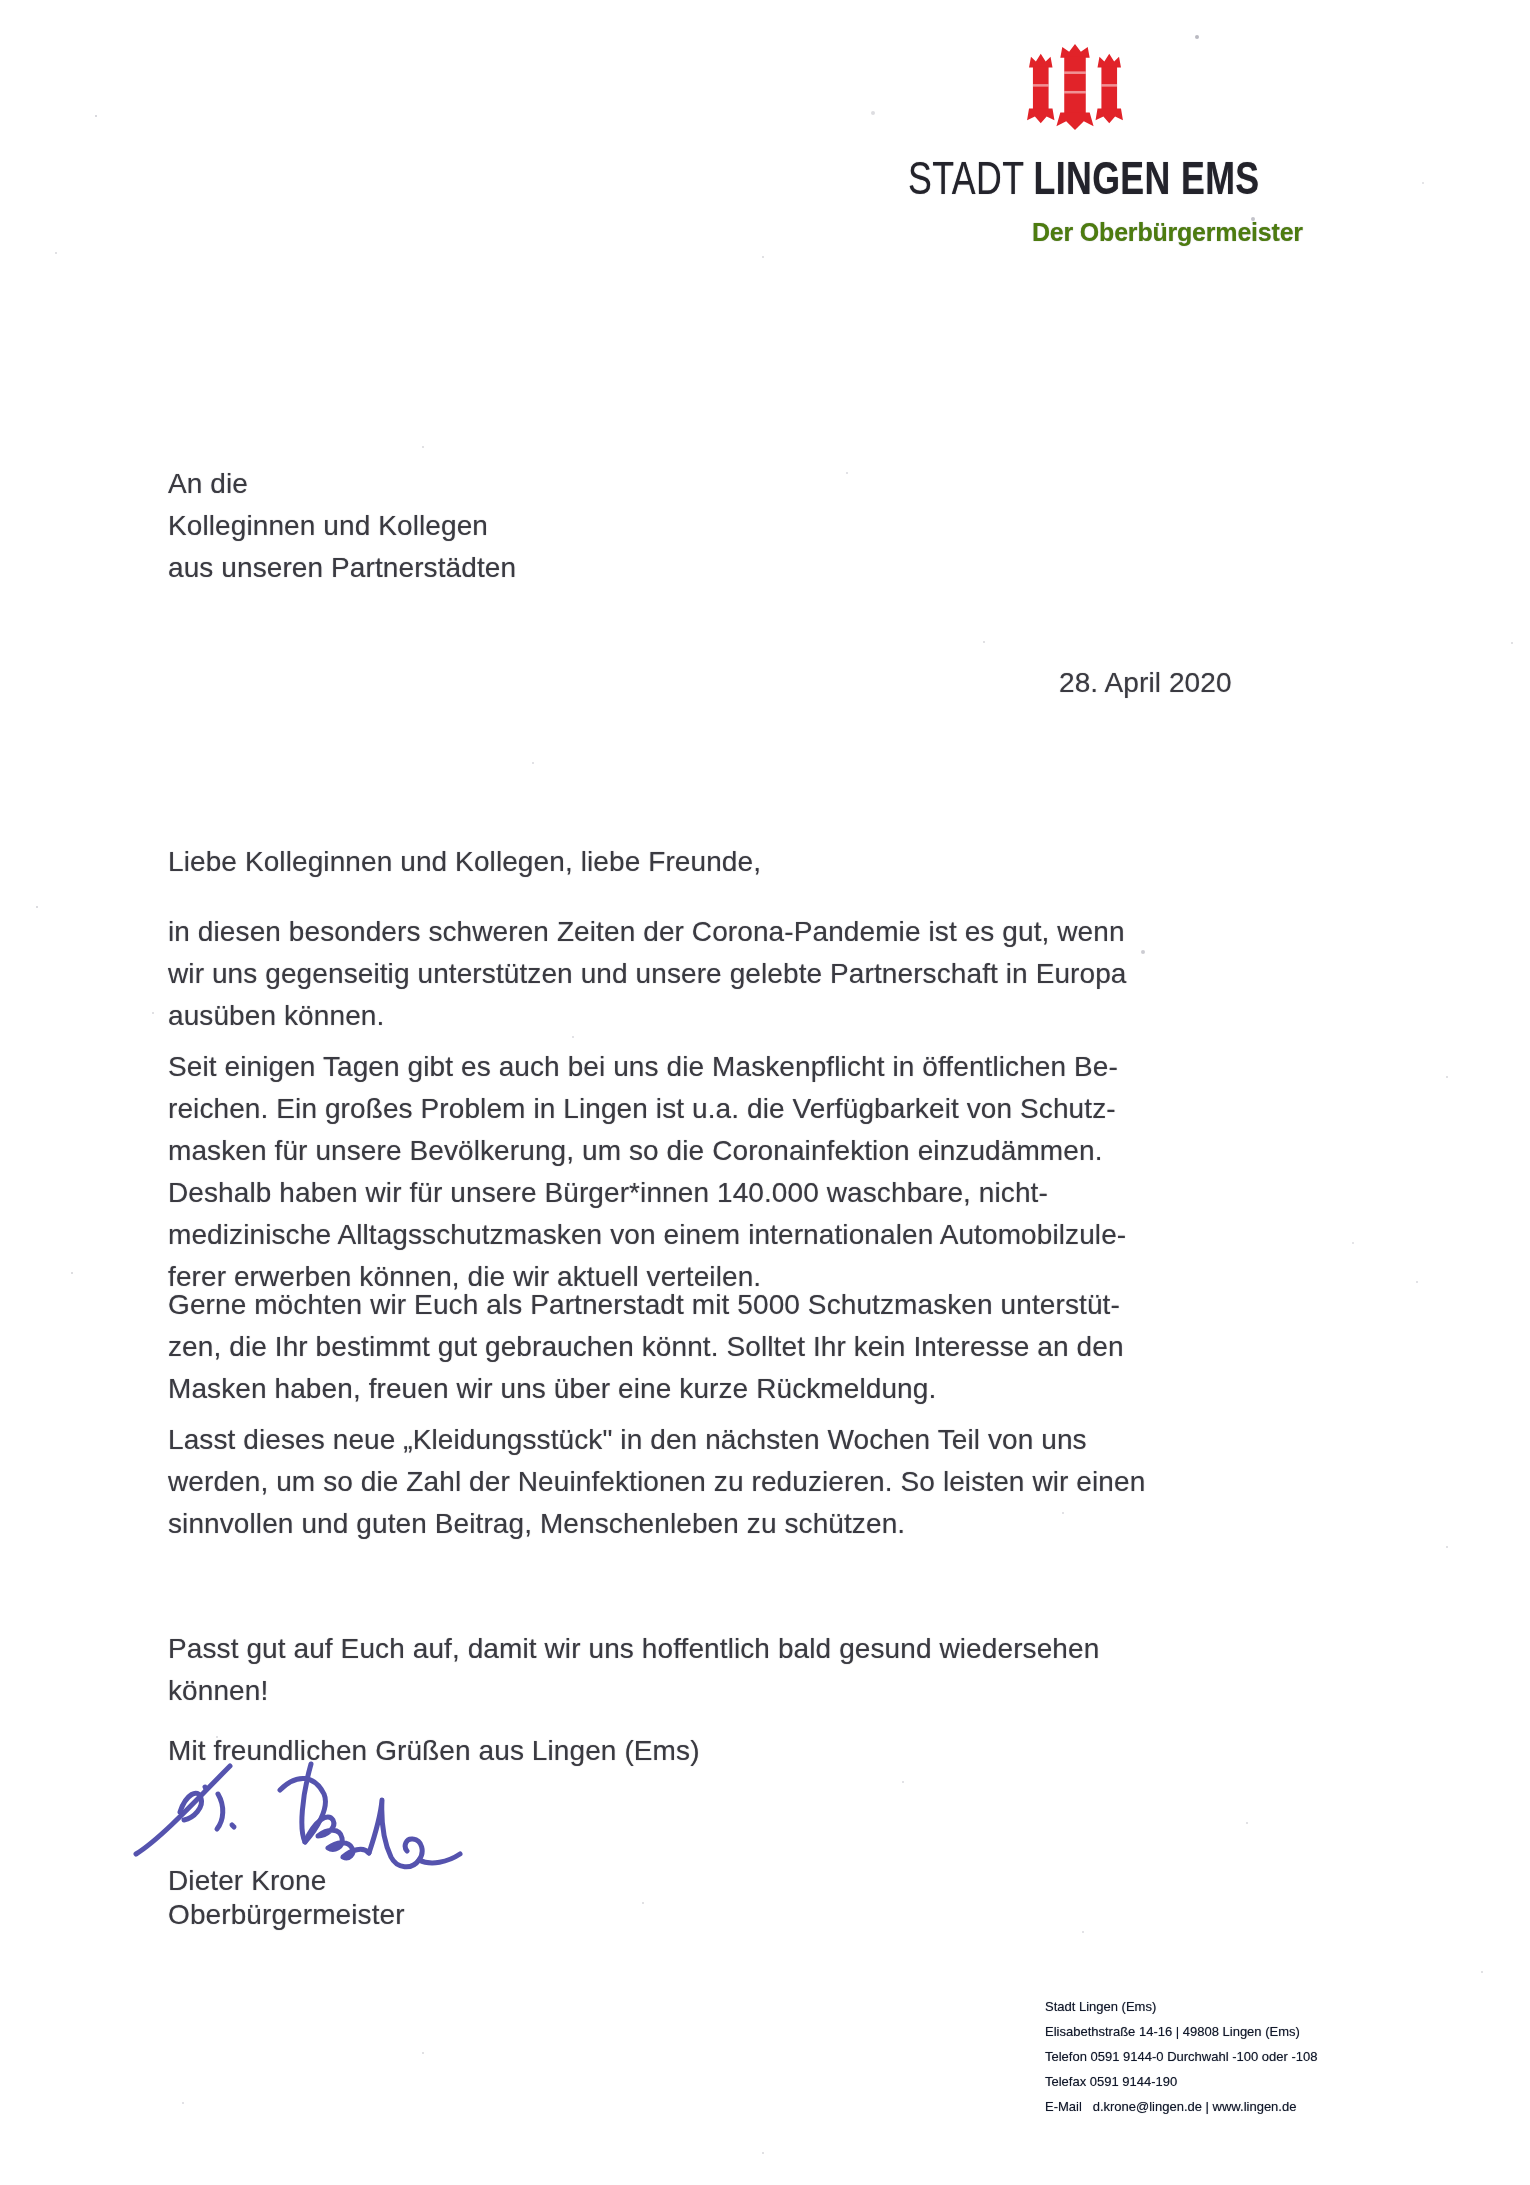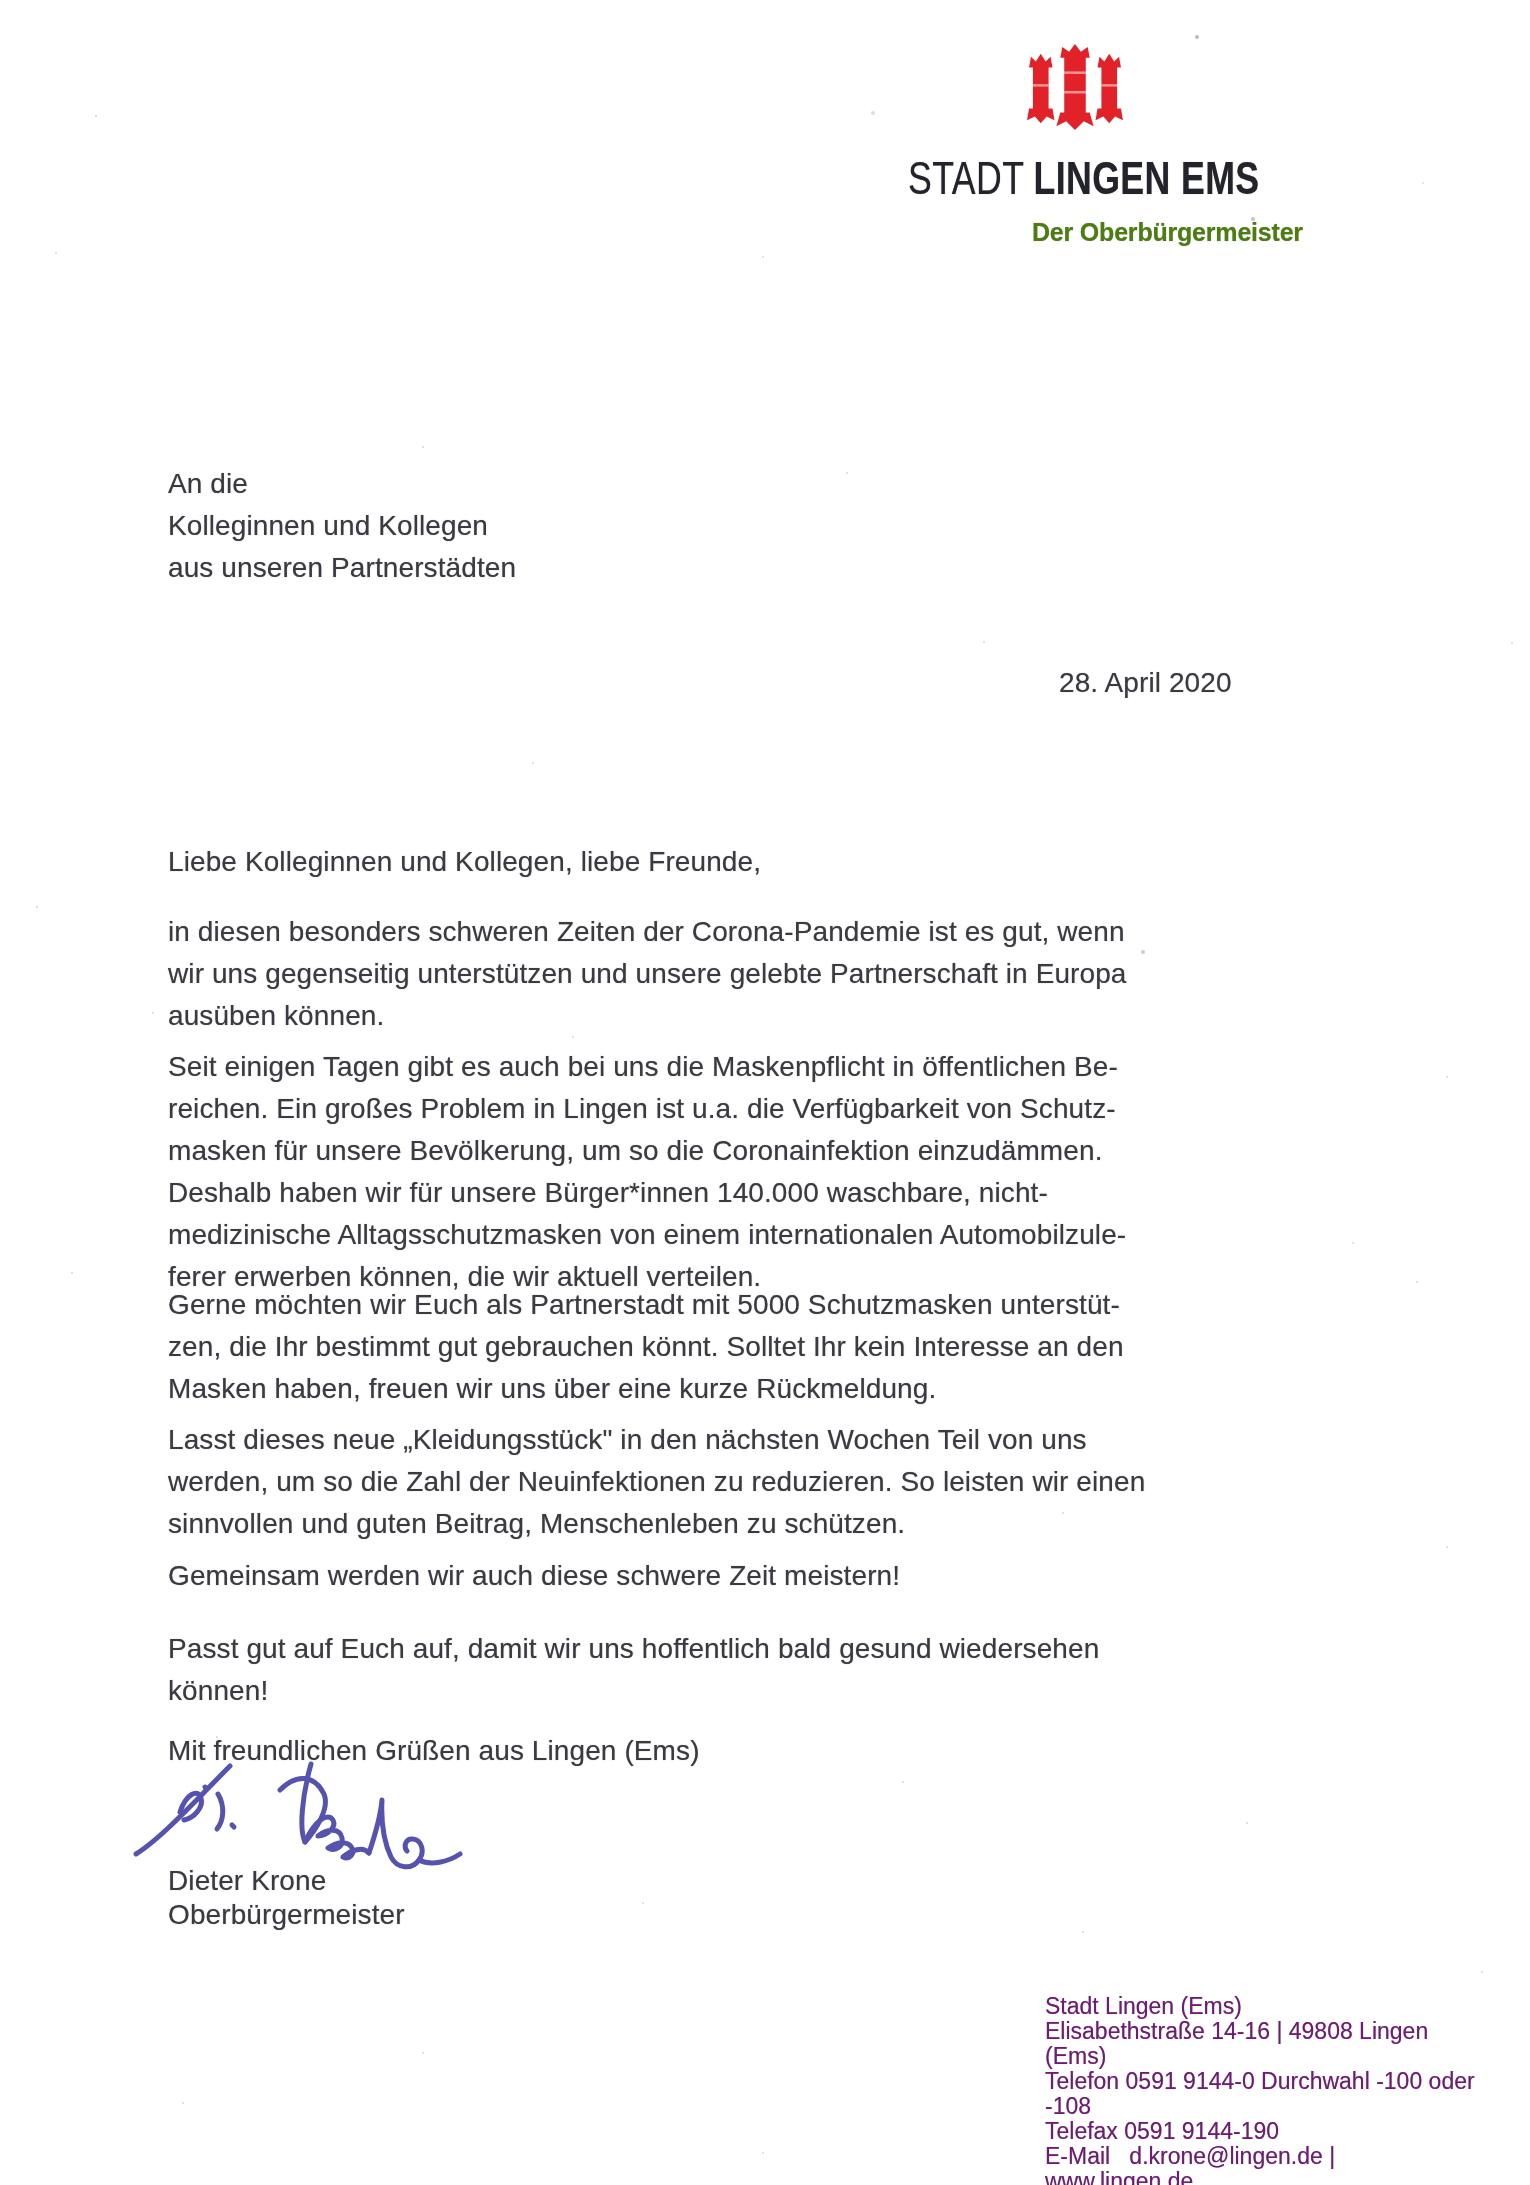--- a/index.html
+++ b/index.html
@@ -45,21 +45,21 @@
   .p5{left:168px;top:1555px;}
   .p6{left:168px;top:1628px;}
   .closing{left:168px;top:1730px;}
   .sig-svg{position:absolute;left:128px;top:1750px;width:360px;height:130px;}
   .signer-name{left:168px;top:1860px;}
   .signer-title{left:168px;top:1894px;}
   
   .footer{position:absolute;left:1045px;top:1994px;width:440px;}
   .footer-line{
     position:relative;display:block;
-    font-size:23px;line-height:25px;color:#701a75;
+    font-size:13px;line-height:25px;color:#0f172a;
     white-space:pre-wrap;
     text-shadow:0 0 .8px rgba(60,60,68,.6);
   }
   .footer-gap{height:24px;}
   
   .speck{
     position:absolute;left:0;top:0;width:2px;height:2px;border-radius:50%;
     background:transparent;
     box-shadow:
       95px 115px 0 0 rgba(110,110,125,.35),
@@ -146,21 +146,20 @@
 masken für unsere Bevölkerung, um so die Coronainfektion einzudämmen.
 Deshalb haben wir für unsere Bürger*innen 140.000 waschbare, nicht-
 medizinische Alltagsschutzmasken von einem internationalen Automobilzule-
 ferer erwerben können, die wir aktuell verteilen.</div>
   <div class="txt body-text p3">Gerne möchten wir Euch als Partnerstadt mit 5000 Schutzmasken unterstüt-
 zen, die Ihr bestimmt gut gebrauchen könnt. Solltet Ihr kein Interesse an den
 Masken haben, freuen wir uns über eine kurze Rückmeldung.</div>
   <div class="txt body-text p4">Lasst dieses neue „Kleidungsstück" in den nächsten Wochen Teil von uns
 werden, um so die Zahl der Neuinfektionen zu reduzieren. So leisten wir einen
 sinnvollen und guten Beitrag, Menschenleben zu schützen.</div>
-  <div class="txt body-text p5">Gemeinsam werden wir auch diese schwere Zeit meistern!</div>
   <div class="txt body-text p6">Passt gut auf Euch auf, damit wir uns hoffentlich bald gesund wiedersehen
 können!</div>
   <div class="txt body-text closing">Mit freundlichen Grüßen aus Lingen (Ems)</div>
 
   <svg class="sig-svg" viewBox="0 0 360 130" aria-hidden="true">
     <g fill="none" stroke-width="5" stroke-linecap="round" stroke-linejoin="round" opacity="0.92" stroke="#4745a8">
       <path d="M8,104 C34,88 74,44 102,16"></path>
       <path d="M52,62 C58,44 70,38 73,48 C76,57 66,68 56,70"></path>
       <path d="M77,37 L78,39"></path>
       <path d="M90,44 C97,56 96,70 89,79"></path>

